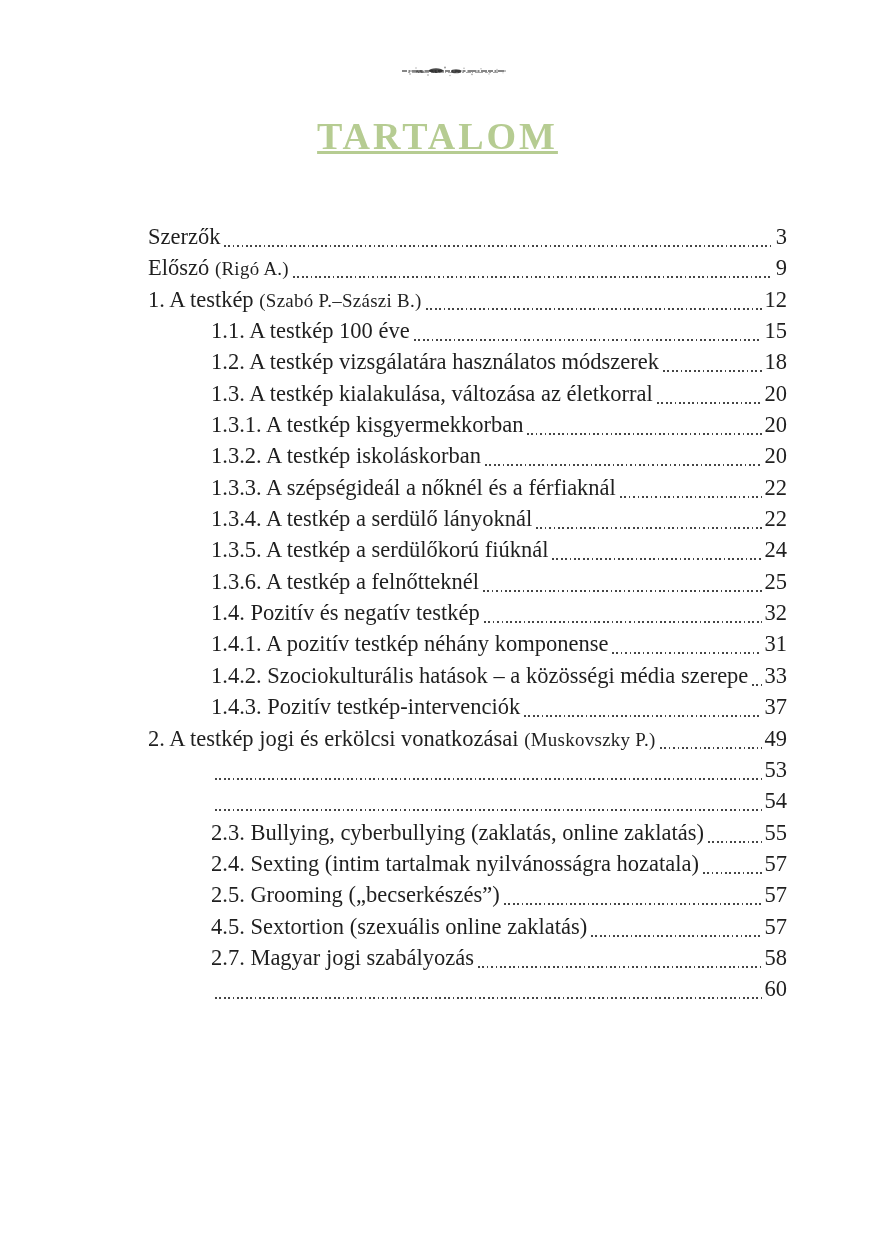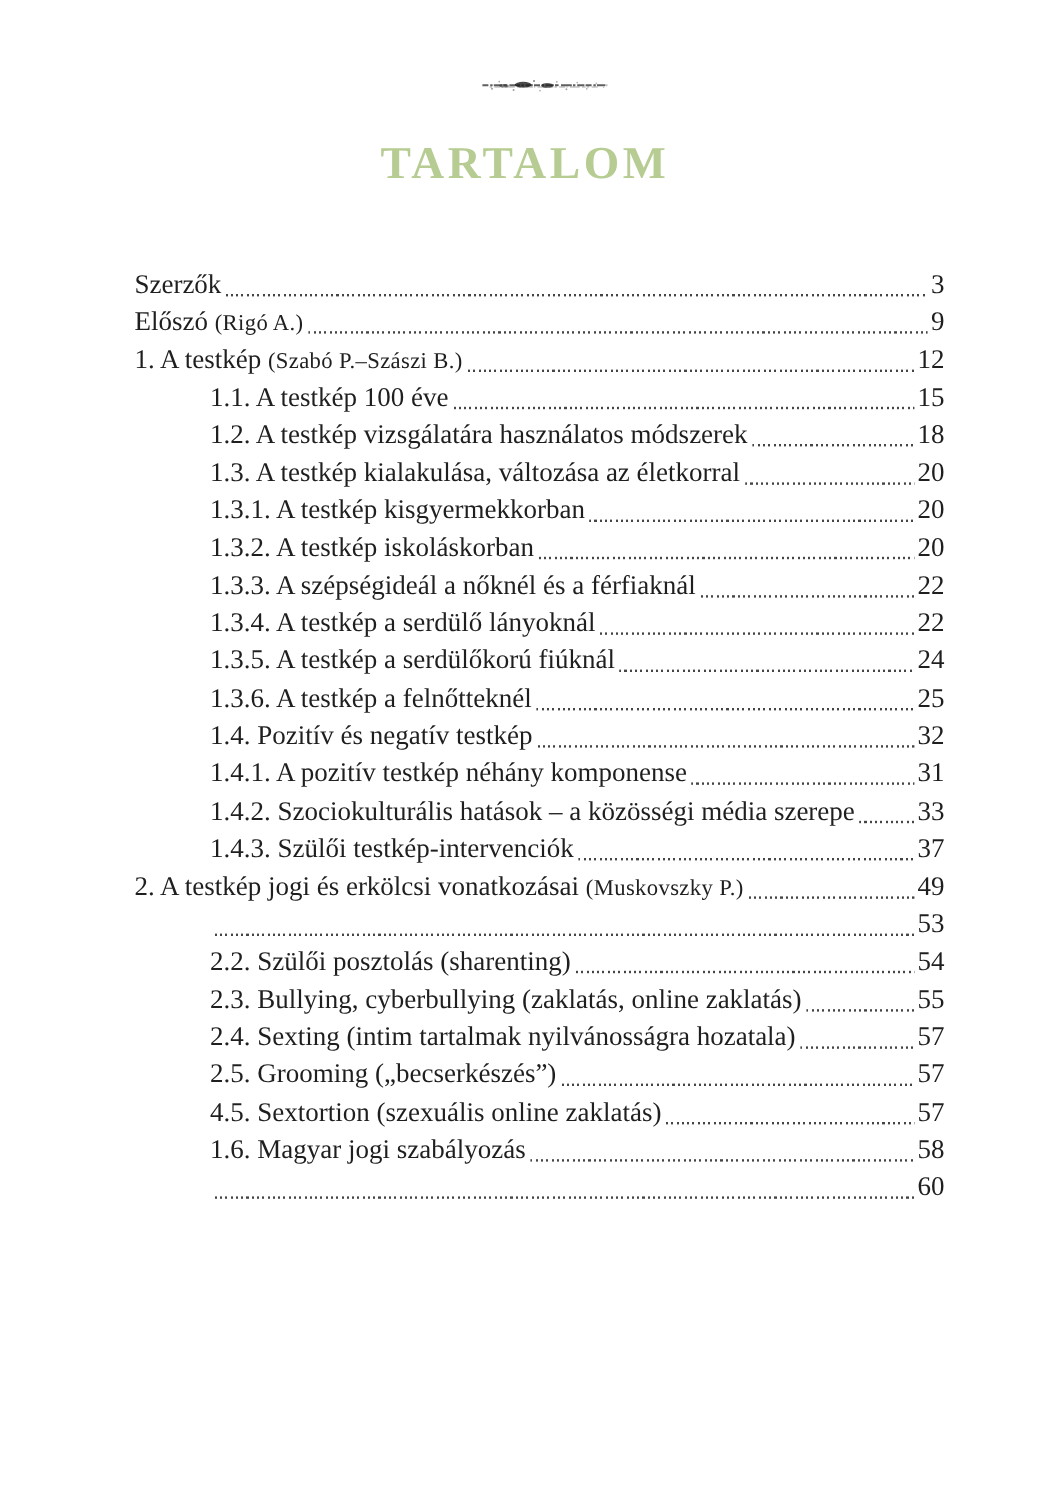--- a/index.html
+++ b/index.html
@@ -32,20 +32,21 @@
     top:221px;
     width:675px;
   }
   .row{
     display:flex;
     align-items:baseline;
     height:31.35px;
     line-height:31.35px;
     font-size:22.5px;
     white-space:nowrap;
+    margin-left:36px;
   }
   .row.lvl1{padding-left:63px;}
   .label{flex:0 0 auto;}
   .author{
     font-size:0.84em;
     letter-spacing:0.3px;
   }
   .leader{
     flex:1 1 auto;
     display:inline-block;
@@ -80,21 +81,21 @@
     <circle cx="47" cy="5.5" r="0.9" fill="#333" opacity="0.55"></circle>
     <circle cx="52" cy="13.5" r="0.7" fill="#333" opacity="0.4"></circle>
     <circle cx="66" cy="6.2" r="0.7" fill="#333" opacity="0.45"></circle>
     <circle cx="74" cy="12.4" r="0.8" fill="#333" opacity="0.45"></circle>
     <circle cx="83" cy="6.8" r="0.7" fill="#333" opacity="0.4"></circle>
     <circle cx="91" cy="12" r="0.7" fill="#333" opacity="0.4"></circle>
     <circle cx="99" cy="7.5" r="0.7" fill="#333" opacity="0.35"></circle>
     <circle cx="105" cy="10.8" r="0.6" fill="#333" opacity="0.35"></circle>
   </svg>
 
-  <h1 class="title" style="color: rgb(182, 204, 146);">TARTALOM</h1>
+  <h1 class="title" style="color: rgb(182, 204, 146); text-decoration: underline;">TARTALOM</h1>
 
   <div class="toc" id="toc-list">
       <div class="row lvl0">
         <span class="label">Szerzők</span>
         <span class="leader"></span>
         <span class="num">3</span>
       </div>
       <div class="row lvl0">
         <span class="label">Előszó <span class="author">(Rigó A.)</span></span>
         <span class="leader"></span>
@@ -159,35 +160,34 @@
         <span class="label">1.4.1. A pozitív testkép néhány komponense</span>
         <span class="leader"></span>
         <span class="num">31</span>
       </div>
       <div class="row lvl1">
         <span class="label">1.4.2. Szociokulturális hatások – a közösségi média szerepe</span>
         <span class="leader"></span>
         <span class="num">33</span>
       </div>
       <div class="row lvl1">
-        <span class="label">1.4.3. Szülői testkép-intervenciók</span>
+        <span class="label">1.4.3. Pozitív testkép-intervenciók</span>
         <span class="leader"></span>
         <span class="num">37</span>
       </div>
       <div class="row lvl0">
         <span class="label">2. A testkép jogi és erkölcsi vonatkozásai <span class="author">(Muskovszky P.)</span></span>
         <span class="leader"></span>
         <span class="num">49</span>
       </div>
       <div class="row lvl1">
         <span class="leader"></span>
         <span class="num">53</span>
       </div>
       <div class="row lvl1">
-        <span class="label">2.2. Szülői posztolás (sharenting)</span>
         <span class="leader"></span>
         <span class="num">54</span>
       </div>
       <div class="row lvl1">
         <span class="label">2.3. Bullying, cyberbullying (zaklatás, online zaklatás)</span>
         <span class="leader"></span>
         <span class="num">55</span>
       </div>
       <div class="row lvl1">
         <span class="label">2.4. Sexting (intim tartalmak nyilvánosságra hozatala)</span>
@@ -198,21 +198,21 @@
         <span class="label">2.5. Grooming („becserkészés”)</span>
         <span class="leader"></span>
         <span class="num">57</span>
       </div>
       <div class="row lvl1">
         <span class="label">4.5. Sextortion (szexuális online zaklatás)</span>
         <span class="leader"></span>
         <span class="num">57</span>
       </div>
       <div class="row lvl1">
-        <span class="label">1.6. Magyar jogi szabályozás</span>
+        <span class="label">2.7. Magyar jogi szabályozás</span>
         <span class="leader"></span>
         <span class="num">58</span>
       </div>
       <div class="row lvl1">
         <span class="leader"></span>
         <span class="num">60</span>
       </div>
     </div>
 
 </div>

